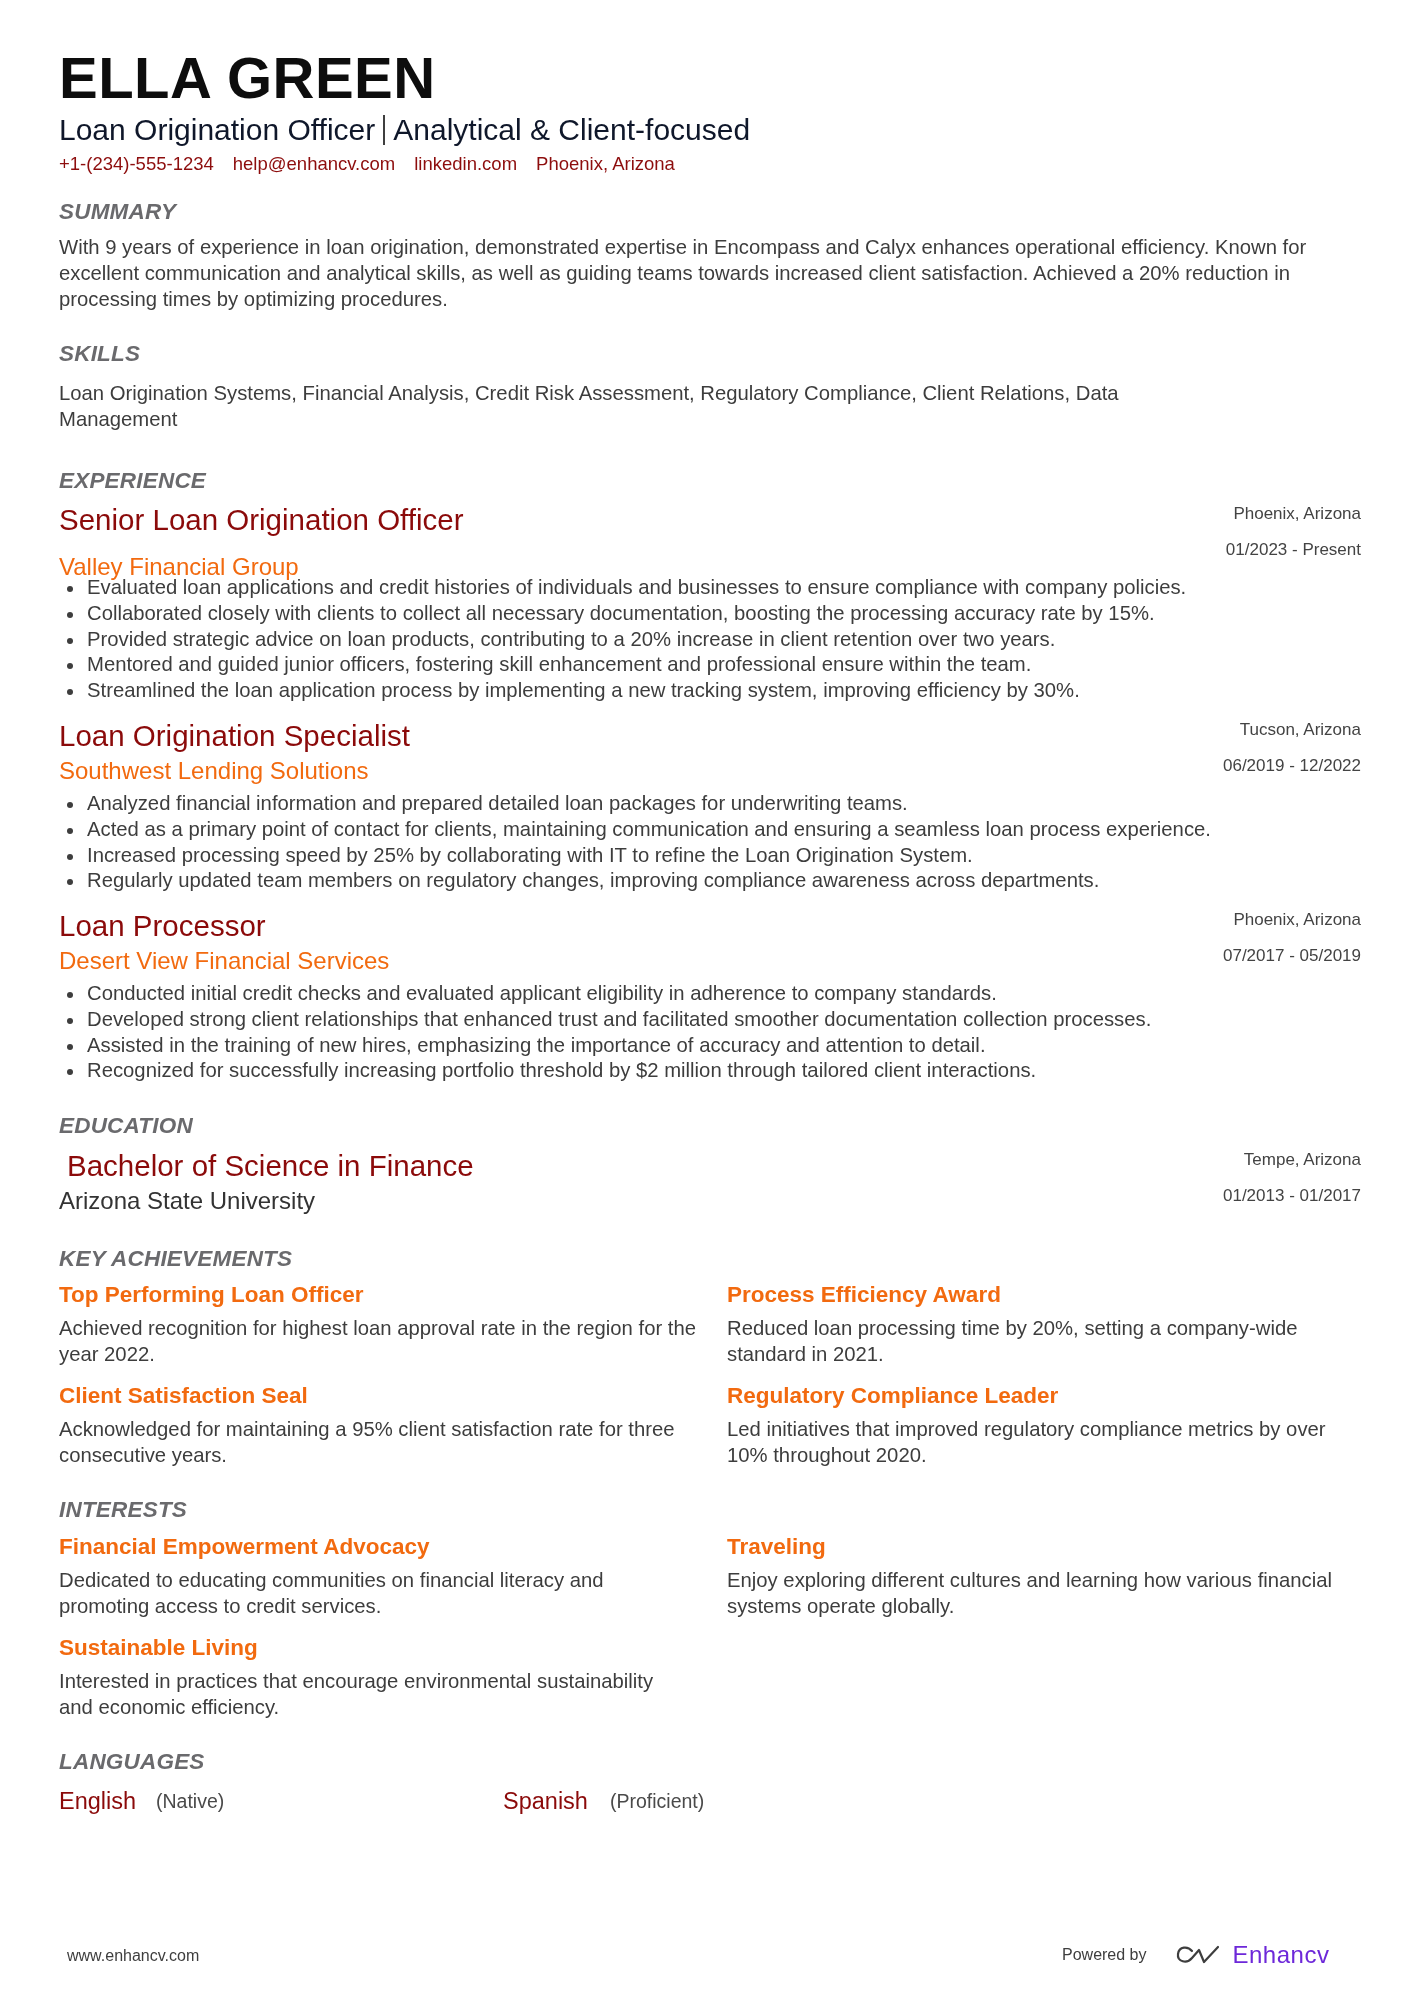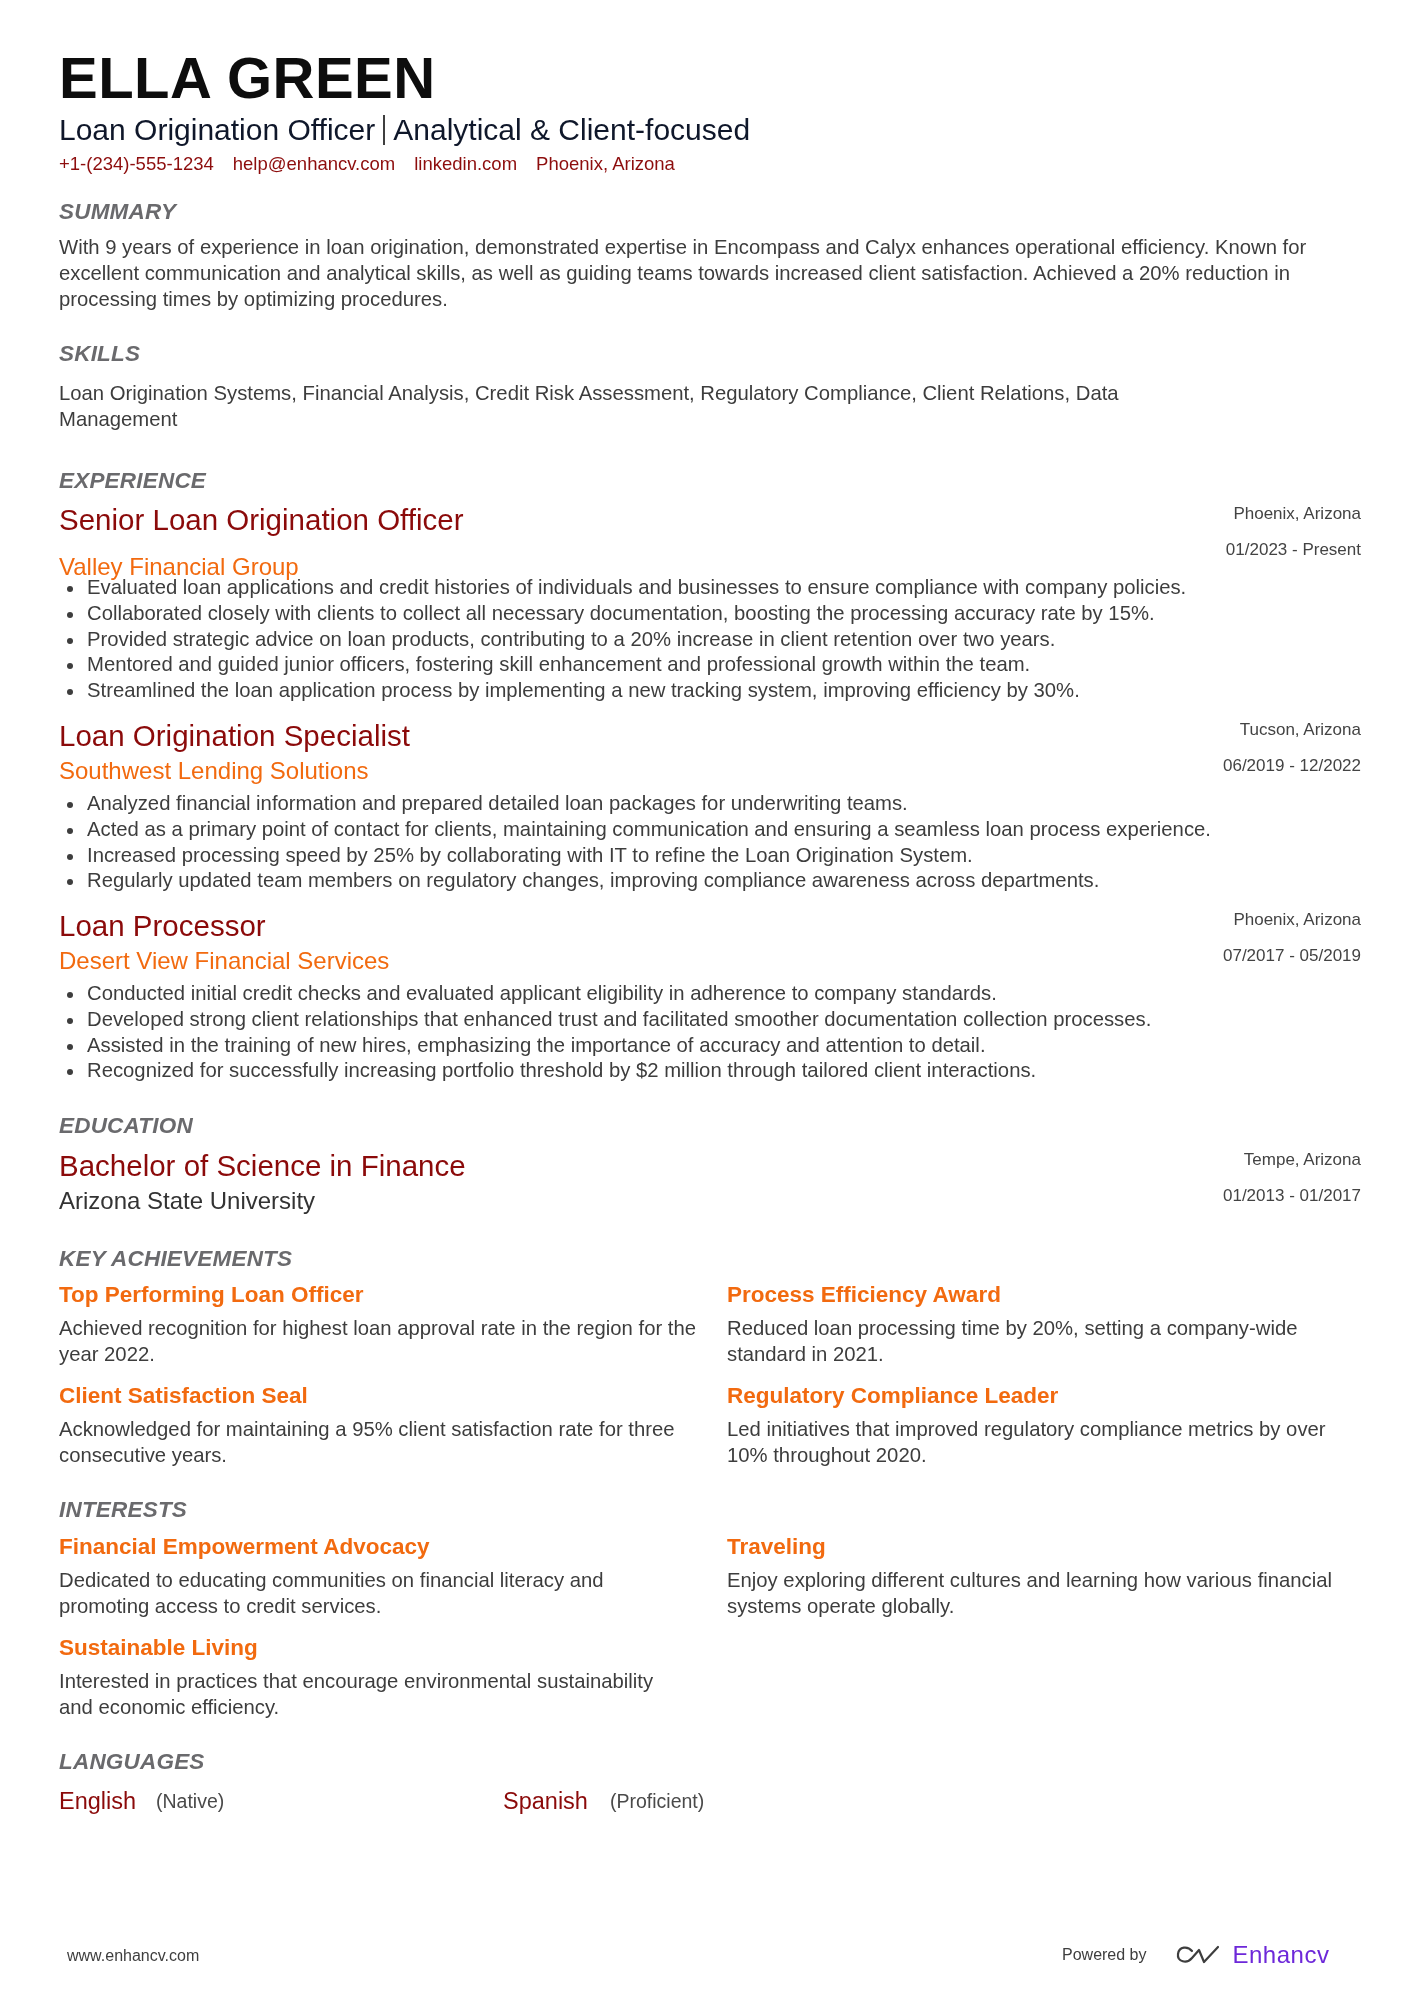--- a/index.html
+++ b/index.html
@@ -59,21 +59,21 @@
   <div class="section-title" style="top:467px;">EXPERIENCE</div>
 
   <div class="job-title" style="top:503px;">Senior Loan Origination Officer</div>
   <div class="meta" style="top:503px;">Phoenix, Arizona</div>
   <div class="job-company" style="top:540px;margin-top:12px;">Valley Financial Group</div>
   <div class="meta" style="top:539px;">01/2023 - Present</div>
   <ul class="bullets" style="top:575px;">
     <li><span class="dot"></span><span>Evaluated loan applications and credit histories of individuals and businesses to ensure compliance with company policies.</span></li>
     <li><span class="dot"></span><span>Collaborated closely with clients to collect all necessary documentation, boosting the processing accuracy rate by 15%.</span></li>
     <li><span class="dot"></span><span>Provided strategic advice on loan products, contributing to a 20% increase in client retention over two years.</span></li>
-    <li><span class="dot"></span><span>Mentored and guided junior officers, fostering skill enhancement and professional growth within the team.</span></li>
+    <li><span class="dot"></span><span>Mentored and guided junior officers, fostering skill enhancement and professional ensure within the team.</span></li>
     <li><span class="dot"></span><span>Streamlined the loan application process by implementing a new tracking system, improving efficiency by 30%.</span></li>
   </ul>
 
   <div class="job-title" style="top:719px;">Loan Origination Specialist</div>
   <div class="meta" style="top:719px;">Tucson, Arizona</div>
   <div class="job-company" style="top:756px;">Southwest Lending Solutions</div>
   <div class="meta" style="top:755px;">06/2019 - 12/2022</div>
   <ul class="bullets" style="top:791px;">
     <li><span class="dot"></span><span>Analyzed financial information and prepared detailed loan packages for underwriting teams.</span></li>
     <li><span class="dot"></span><span>Acted as a primary point of contact for clients, maintaining communication and ensuring a seamless loan process experience.</span></li>
@@ -86,21 +86,21 @@
   <div class="job-company" style="top:946px;">Desert View Financial Services</div>
   <div class="meta" style="top:945px;">07/2017 - 05/2019</div>
   <ul class="bullets" style="top:981px;">
     <li><span class="dot"></span><span>Conducted initial credit checks and evaluated applicant eligibility in adherence to company standards.</span></li>
     <li><span class="dot"></span><span>Developed strong client relationships that enhanced trust and facilitated smoother documentation collection processes.</span></li>
     <li><span class="dot"></span><span>Assisted in the training of new hires, emphasizing the importance of accuracy and attention to detail.</span></li>
     <li><span class="dot"></span><span>Recognized for successfully increasing portfolio threshold by $2 million through tailored client interactions.</span></li>
   </ul>
 
   <div class="section-title" style="top:1112px;">EDUCATION</div>
-  <div class="job-title" style="top:1149px;">Bachelor of Science in Finance</div>
+  <div class="job-title" style="top:1149px;margin-left:8px;">Bachelor of Science in Finance</div>
   <div class="meta" style="top:1149px;">Tempe, Arizona</div>
   <div class="edu-school" style="top:1186px;">Arizona State University</div>
   <div class="meta" style="top:1185px;">01/2013 - 01/2017</div>
 
   <div class="section-title" style="top:1245px;">KEY ACHIEVEMENTS</div>
   <div class="item-title" style="top:1281px; left:0;">Top Performing Loan Officer</div>
   <div class="item-desc" style="top:1316px; left:0;">Achieved recognition for highest loan approval rate in the region for the year 2022.</div>
   <div class="item-title" style="top:1281px; left:668px;">Process Efficiency Award</div>
   <div class="item-desc" style="top:1316px; left:668px;">Reduced loan processing time by 20%, setting a company-wide standard in 2021.</div>
   <div class="item-title" style="top:1382px; left:0;">Client Satisfaction Seal</div>

